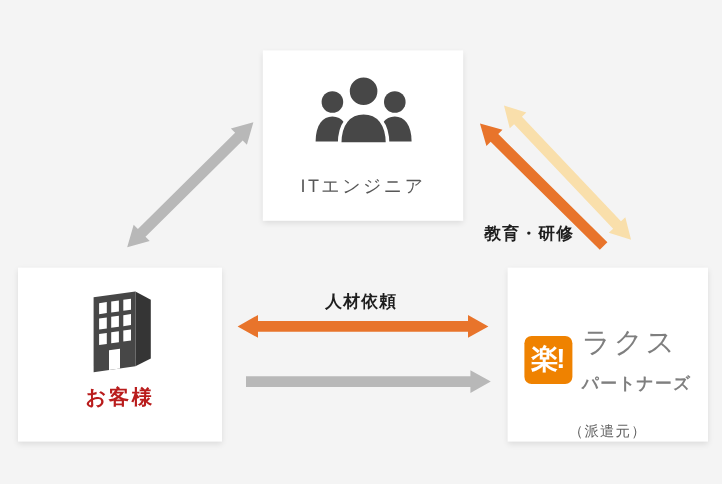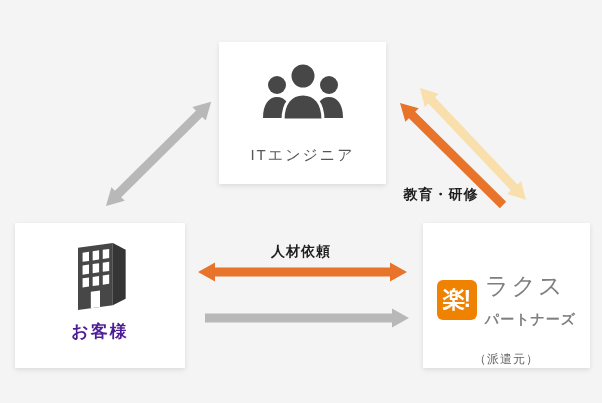--- a/index.html
+++ b/index.html
@@ -4,21 +4,21 @@
 <style>
   html,body{margin:0;padding:0;background:var(--background,#f4f4f4);}
   body{font-family:"Liberation Sans","DejaVu Sans",sans-serif;}
   #canvas{position:relative;width:602px;height:403px;background:var(--background,#f4f4f4);overflow:hidden;}
   .node{position:absolute;background:var(--box-bg,#fff);box-shadow:0 2px 5px rgba(0,0,0,.10);
         display:flex;flex-direction:column;align-items:center;}
   #node-it{left:219px;top:42px;width:167px;height:142px;}
   #node-customer{left:15px;top:223px;width:170px;height:145px;}
   #node-rakus{left:423px;top:223px;width:167px;height:145px;}
   .node-label{color:#575757;font-size:15px;letter-spacing:2px;}
-  .customer-label{color:#4c1d95;font-size:17px;font-weight:600;letter-spacing:2px;margin-top:6px;}
+  .customer-label{color:#b91c1c;font-size:17px;font-weight:600;letter-spacing:2px;margin-top:6px;}
   .sub-label{color:#646464;font-size:12px;margin-top:4px;letter-spacing:1px;}
   .edge-label{position:absolute;transform:translate(-50%,-50%);white-space:nowrap;
               color:var(--label-dark,#1e1e1e);font-size:14px;font-weight:bold;letter-spacing:1px;}
   #arrow-layer{position:absolute;left:0;top:0;pointer-events:none;}
   .fill-orange{fill:var(--orange,#e8742b);}
   .fill-light-orange{fill:var(--light-orange,#f9dfab);}
   .fill-gray{fill:var(--gray-arrow,#b8b8b8);}
   .icon-dark{fill:var(--icon-gray,#474747);}
   .icon-darker{fill:#353535;}
   

